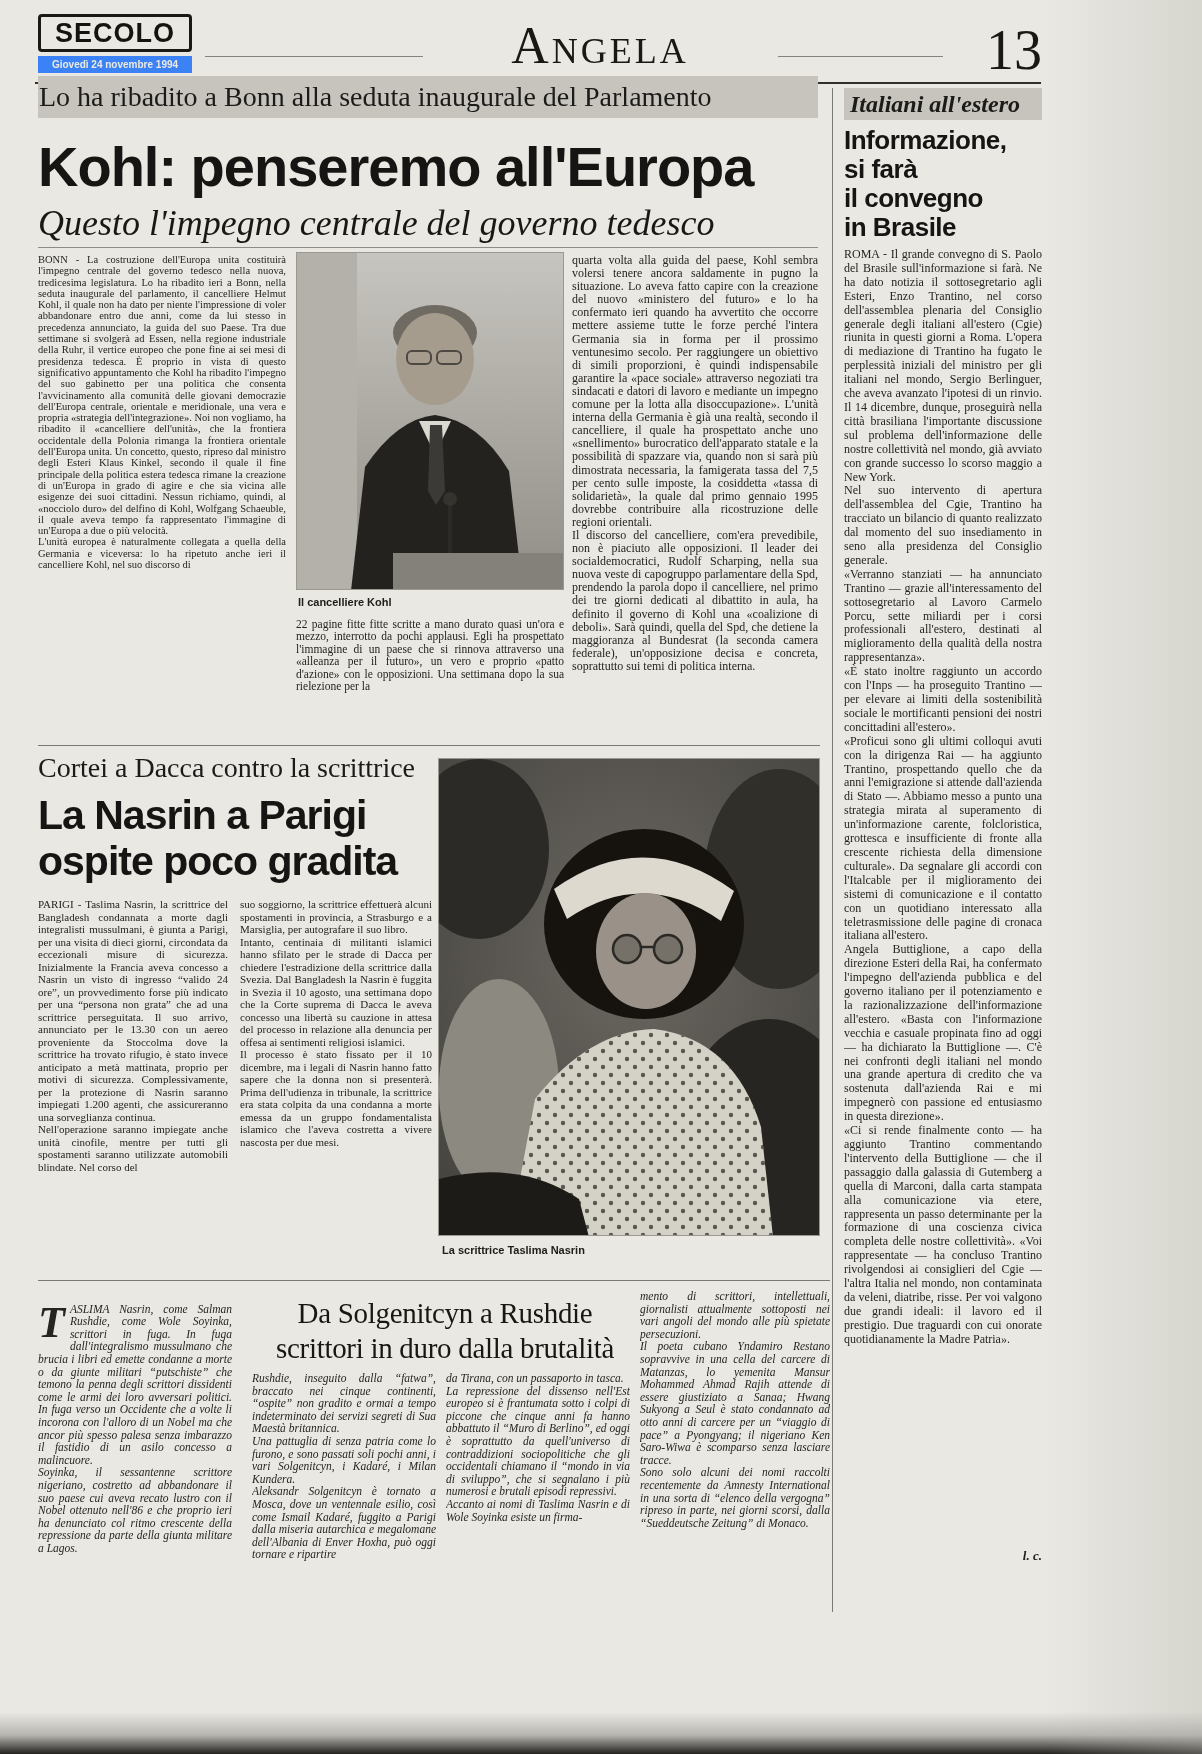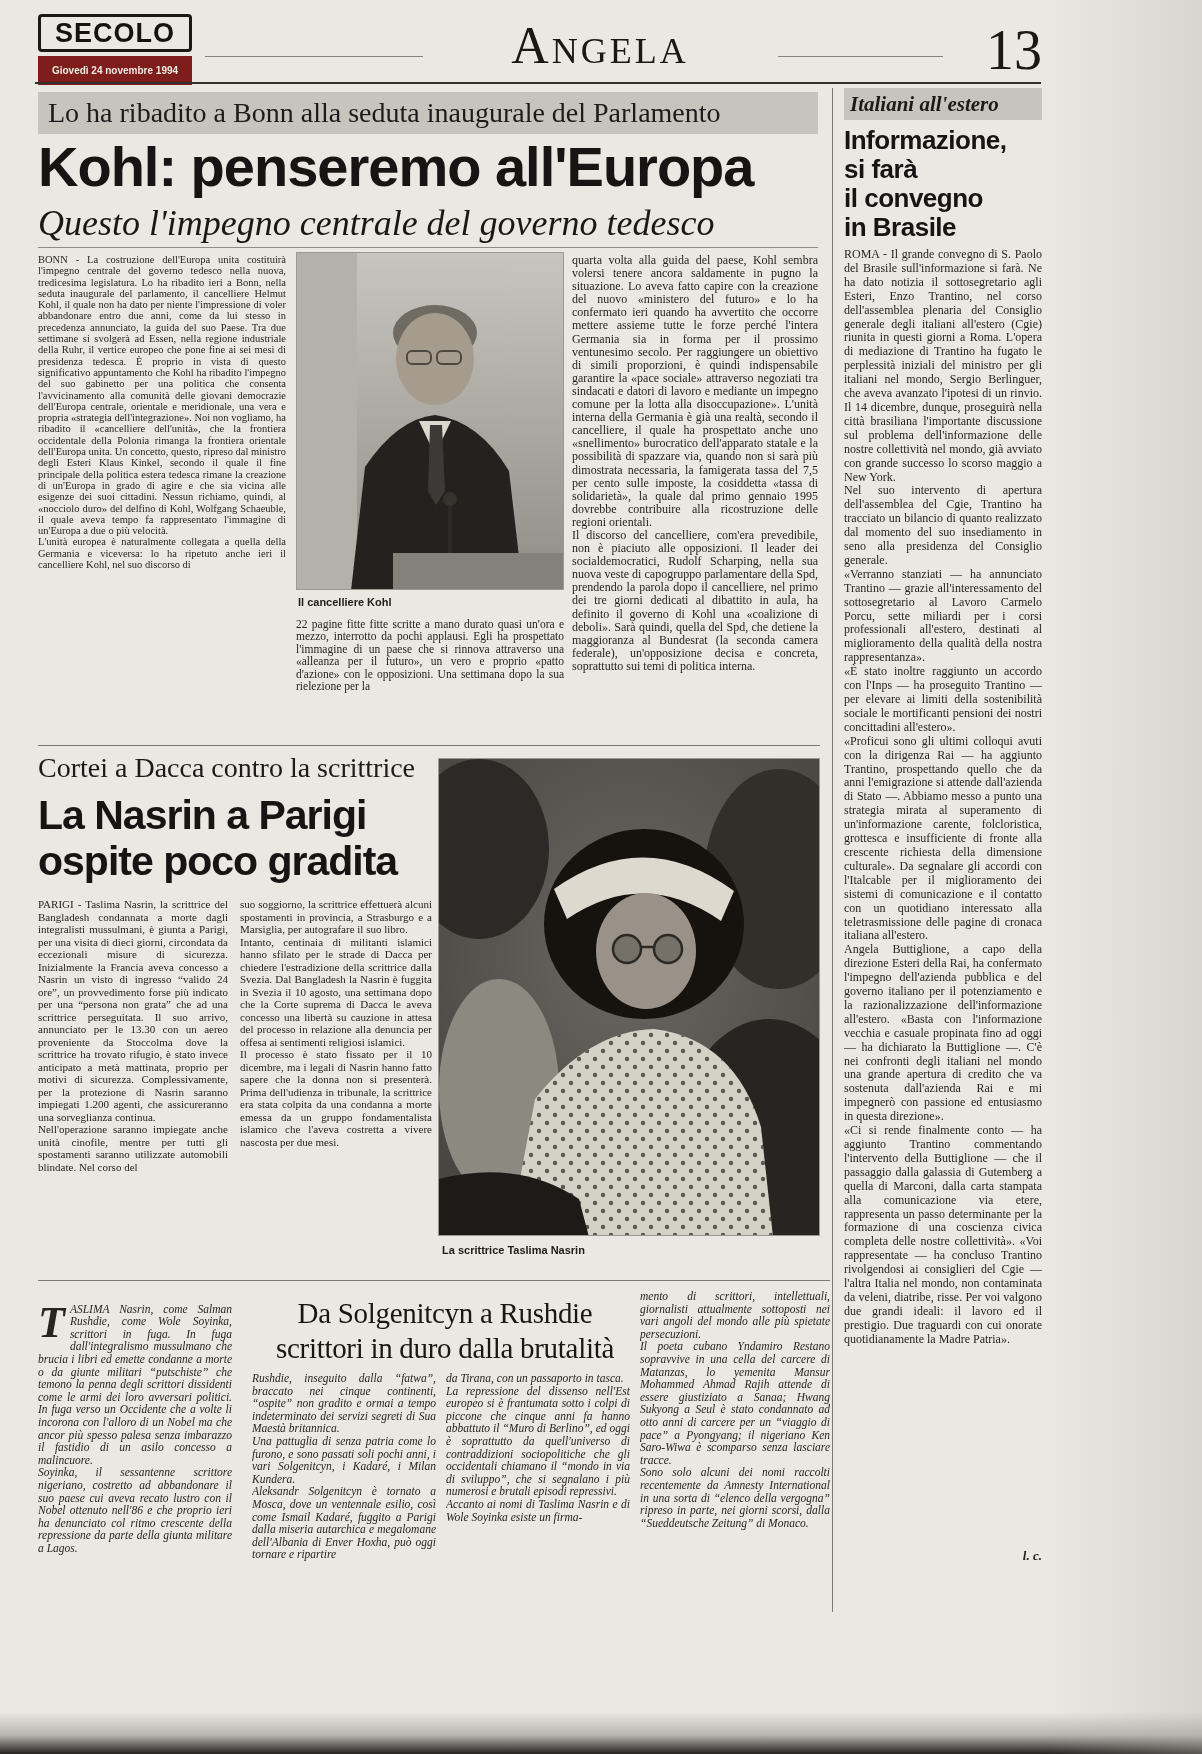--- a/index.html
+++ b/index.html
@@ -23,36 +23,36 @@
 </style>
 </head>
 <body>
 
 <div class="page">
 
   <div class="abs" style="left:38px;top:14px;width:154px;height:38px;border:3px solid #1a1914;border-radius:4px;
        display:flex;align-items:center;justify-content:center">
     <span style="font-family:'Liberation Sans',sans-serif;font-weight:900;font-size:27px;letter-spacing:1px;color:#14130f">SECOLO</span>
   </div>
-  <div class="abs" style="left:38px;top:56px;width:154px;height:29px;background:#7f1d1d;color:#eceae2;
+  <div class="abs" style="left:38px;top:56px;width:154px;height:17px;background:#3b82f6;color:#eceae2;
        display:flex;align-items:center;justify-content:center;font-family:'Liberation Sans',sans-serif;
        font-weight:bold;font-size:10px">Giovedì 24 novembre 1994</div>
 
   <div class="abs" style="left:430px;top:16px;width:340px;text-align:center;font-variant:small-caps;
        font-size:52px;letter-spacing:3px;color:#191813">Angela</div>
 
   <div class="abs rule" style="left:205px;top:56px;width:218px;height:1px;opacity:.55"></div>
   <div class="abs rule" style="left:778px;top:56px;width:165px;height:1px;opacity:.55"></div>
 
   <div class="abs" style="left:952px;top:18px;width:90px;text-align:right;font-size:56px;color:#191813">13</div>
 
   <div class="abs rule" style="left:35px;top:82px;width:1006px;height:2px"></div>
 
-  <div class="abs graybox kicker" style="left:38px;top:92px;width:780px;height:42px;display:flex;align-items:center;
-       padding-left:10px;font-size:28px">Lo ha ribadito a Bonn alla seduta inaugurale del Parlamento</div>
+  <div class="abs graybox kicker" style="left:38px;top:76px;width:780px;height:42px;display:flex;align-items:center;
+       padding-left:1px;font-size:28px">Lo ha ribadito a Bonn alla seduta inaugurale del Parlamento</div>
 
   <div class="abs headline-sans" style="left:38px;top:138px;width:784px;font-size:56px">Kohl: penseremo all'Europa</div>
 
   <div class="abs italic" style="left:38px;top:202px;width:784px;font-size:36px;color:#191813">Questo l'impegno centrale del governo tedesco</div>
 
   <div class="abs rule" style="left:38px;top:247px;width:780px;height:1px;opacity:.5"></div>
 
   <div class="abs bt" style="left:38px;top:254px;width:248px;height:486px;font-size:10.5px;line-height:11.3px">BONN - La costruzione dell'Europa unita costituirà l'impegno centrale del governo tedesco nella nuova, tredicesima legislatura. Lo ha ribadito ieri a Bonn, nella seduta inaugurale del parlamento, il cancelliere Helmut Kohl, il quale non ha dato per niente l'impressione di voler abbandonare entro due anni, come da lui stesso in precedenza annunciato, la guida del suo Paese. Tra due settimane si svolgerà ad Essen, nella regione industriale della Ruhr, il vertice europeo che pone fine ai sei mesi di presidenza tedesca. È proprio in vista di questo significativo appuntamento che Kohl ha ribadito l'impegno del suo gabinetto per una politica che consenta l'avvicinamento alla comunità delle giovani democrazie dell'Europa centrale, orientale e meridionale, una vera e propria «strategia dell'integrazione». Noi non vogliamo, ha ribadito il «cancelliere dell'unità», che la frontiera occidentale della Polonia rimanga la frontiera orientale dell'Europa unita. Un concetto, questo, ripreso dal ministro degli Esteri Klaus Kinkel, secondo il quale il fine principale della politica estera tedesca rimane la creazione di un'Europa in grado di agire e che sia vicina alle esigenze dei suoi cittadini. Nessun richiamo, quindi, al «nocciolo duro» del delfino di Kohl, Wolfgang Schaeuble, il quale aveva tempo fa rappresentato l'immagine di un'Europa a due o più velocità.
 L'unità europea è naturalmente collegata a quella della Germania e viceversa: lo ha ripetuto anche ieri il cancelliere Kohl, nel suo discorso di</div>
 
@@ -148,21 +148,21 @@
 La repressione del dissenso nell'Est europeo si è frantumata sotto i colpi di piccone che cinque anni fa hanno abbattuto il “Muro di Berlino”, ed oggi è soprattutto da quell'universo di contraddizioni sociopolitiche che gli occidentali chiamano il “mondo in via di sviluppo”, che si segnalano i più numerosi e brutali episodi repressivi.
 Accanto ai nomi di Taslima Nasrin e di Wole Soyinka esiste un firma-</div>
 
   <div class="abs bt italic" style="left:640px;top:1290px;width:190px;height:322px;font-size:11.5px;line-height:12.6px">mento di scrittori, intellettuali, giornalisti attualmente sottoposti nei vari angoli del mondo alle più spietate persecuzioni.
 Il poeta cubano Yndamiro Restano sopravvive in una cella del carcere di Matanzas, lo yemenita Mansur Mohammed Ahmad Rajih attende di essere giustiziato a Sanaa; Hwang Sukyong a Seul è stato condannato ad otto anni di carcere per un “viaggio di pace” a Pyongyang; il nigeriano Ken Saro-Wiwa è scomparso senza lasciare tracce.
 Sono solo alcuni dei nomi raccolti recentemente da Amnesty International in una sorta di “elenco della vergogna” ripreso in parte, nei giorni scorsi, dalla “Sueddeutsche Zeitung” di Monaco.</div>
 
   <div class="abs rule" style="left:832px;top:88px;width:1px;height:1524px;opacity:.6"></div>
 
   <div class="abs graybox italic" style="left:844px;top:88px;width:198px;height:32px;display:flex;align-items:center;
-       padding-left:6px;font-size:21px;font-weight:bold;color:#1c1b18">Italiani all'estero</div>
+       padding-left:6px;font-size:24px;font-weight:bold;color:#1c1b18">Italiani all'estero</div>
 
   <div class="abs headline-sans" style="left:844px;top:126px;width:200px;font-size:26px;line-height:29px;letter-spacing:-0.5px">Informazione,
 si farà
 il convegno
 in Brasile</div>
 
   <div class="abs bt" style="left:844px;top:248px;width:198px;height:1292px;font-size:12px;line-height:13.9px">ROMA - Il grande convegno di S. Paolo del Brasile sull'informazione si farà. Ne ha dato notizia il sottosegretario agli Esteri, Enzo Trantino, nel corso dell'assemblea plenaria del Consiglio generale degli italiani all'estero (Cgie) riunita in questi giorni a Roma. L'opera di mediazione di Trantino ha fugato le perplessità iniziali del ministro per gli italiani nel mondo, Sergio Berlinguer, che aveva avanzato l'ipotesi di un rinvio. Il 14 dicembre, dunque, proseguirà nella città brasiliana l'importante discussione sul problema dell'informazione delle nostre collettività nel mondo, già avviato con grande successo lo scorso maggio a New York.
 Nel suo intervento di apertura dell'assemblea del Cgie, Trantino ha tracciato un bilancio di quanto realizzato dal momento del suo insediamento in seno alla presidenza del Consiglio generale.
 «Verranno stanziati — ha annunciato Trantino — grazie all'interessamento del sottosegretario al Lavoro Carmelo Porcu, sette miliardi per i corsi professionali all'estero, destinati al miglioramento della qualità della nostra rappresentanza».
 «È stato inoltre raggiunto un accordo con l'Inps — ha proseguito Trantino — per elevare ai limiti della sostenibilità sociale le mortificanti pensioni dei nostri concittadini all'estero».

